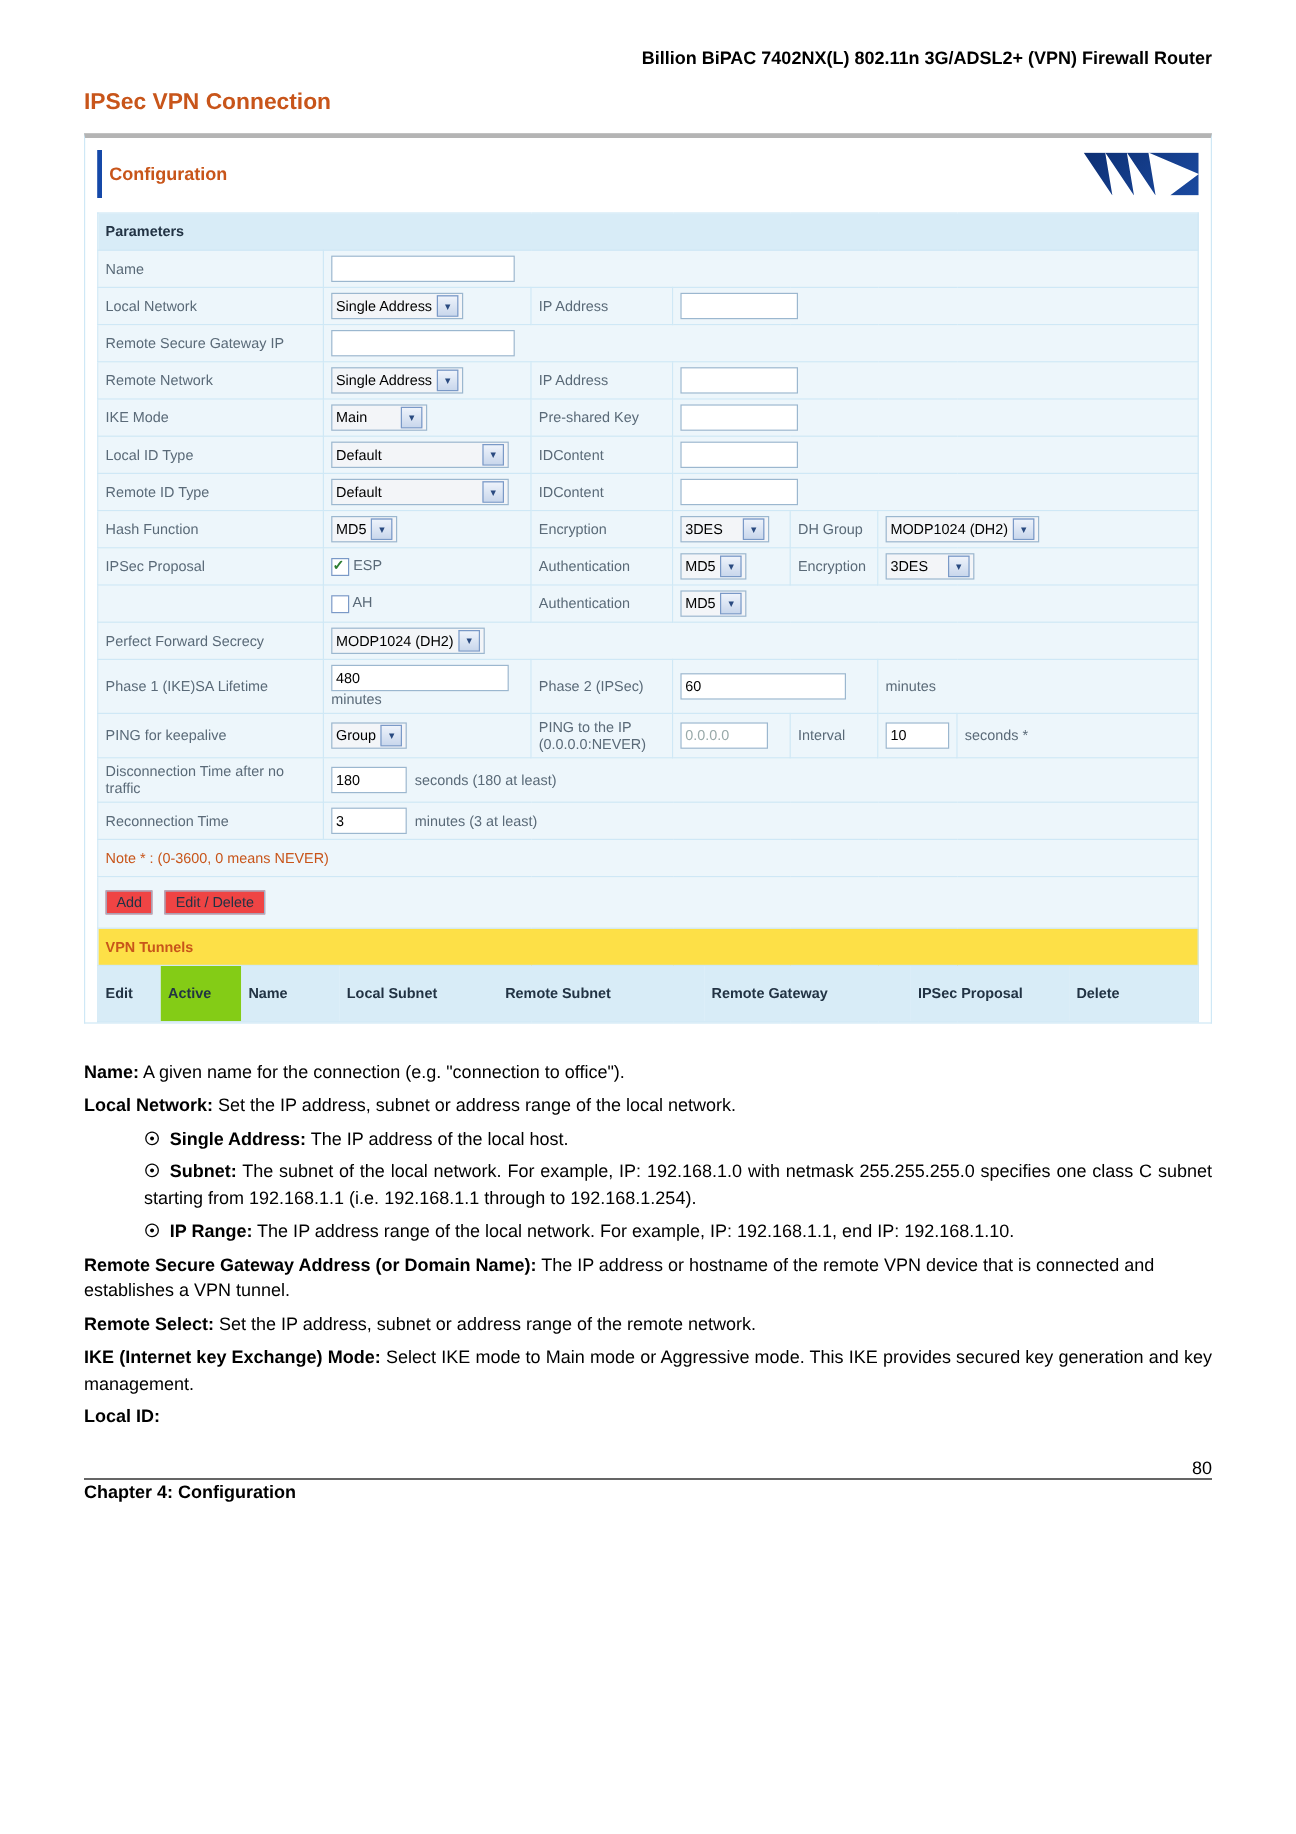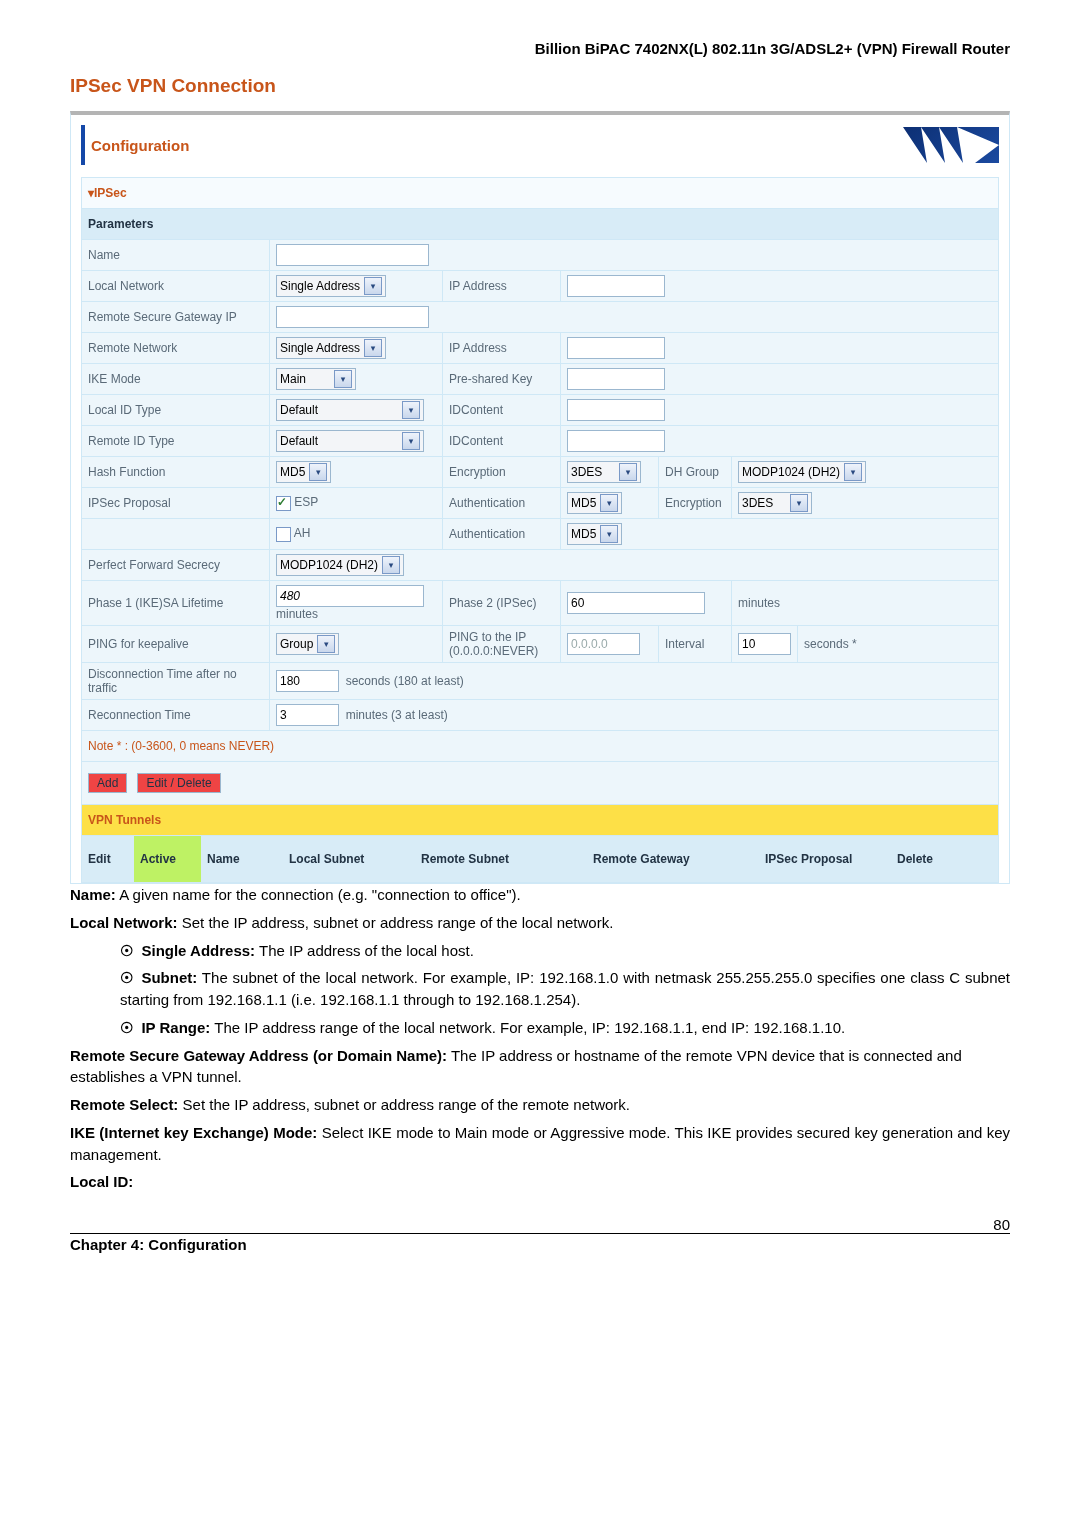--- a/index.html
+++ b/index.html
@@ -26,20 +26,21 @@
     font-size: 19px;
     margin-bottom: 14px;
   }
   
   .shot {
     border: 1px solid #cfe8f6;
     border-top: 4px solid #b4b4b4;
     padding: 10px 10px 0 10px;
     background: #fff;
     position: relative;
+    margin-bottom: 30px;
   }
   .conf-title-row {
     display: flex;
     justify-content: space-between;
     align-items: center;
     border-left: 4px solid #1548a8;
     padding-left: 6px;
     height: 40px;
   }
   .conf-title {
@@ -166,23 +167,20 @@
   <div class="section-title">IPSec VPN Connection</div>
 
   <div class="shot">
     <div class="conf-title-row">
       <span class="conf-title">Configuration</span>
       <span class="logo"></span>
     </div>
 
     <table class="cfg">
       <tbody>
-          <tr>
-            <td class="section-hdr" colspan="8">▾IPSec</td>
-          </tr>
       <tr>
             <td class="hdr" colspan="8">Parameters</td>
           </tr>
 
       <tr>
         <td style="width:175px">Name</td>
         <td colspan="7"><input class="input" style="width: 145px;"></td>
       </tr>
 
       <tr>
@@ -288,21 +286,21 @@
       <tr>
         <td>Perfect Forward Secrecy</td>
         <td colspan="7"><span class="select">
                 <span>MODP1024 (DH2)</span>
                 <span class="sel-btn">▾</span>
               </span></td>
       </tr>
 
       <tr>
         <td>Phase 1 (IKE)SA Lifetime</td>
-        <td><input class="input" style="width: 140px; font-style: italic;" value="480"><br><span>minutes</span></td>
+        <td><input class="input" style="width: 140px;" value="480"><br><span>minutes</span></td>
         <td>Phase 2 (IPSec)</td>
         <td colspan="2"><input class="input" style="width: 130px;" value="60"></td>
         <td colspan="3">minutes</td>
       </tr>
 
       <tr>
         <td>PING for keepalive</td>
         <td><span class="select">
                 <span>Group</span>
                 <span class="sel-btn">▾</span>
@@ -338,21 +336,21 @@
 
       <tr>
             <td class="hdr" colspan="8" style="color:#c8551a;background:#fde047">VPN Tunnels</td>
           </tr>
       <tr class="hdr">
         <td colspan="8" style="padding:0">
           <table style="width:100%;border-collapse:collapse">
                 <tbody>
                   <tr>
             <td style="width:40px;border:none;background:#d8ecf7;padding:4px 6px">Edit</td>
-            <td style="width:55px;border:none;background:#bef264;padding:12px 6px">Active</td>
+            <td style="width:55px;border:none;background:#84cc16;padding:12px 6px">Active</td>
             <td style="width:70px;border:none;background:#d8ecf7;padding:4px 6px">Name</td>
             <td style="width:120px;border:none;background:#d8ecf7;padding:4px 6px">Local Subnet</td>
             <td style="width:160px;border:none;background:#d8ecf7;padding:4px 6px">Remote Subnet</td>
             <td style="width:160px;border:none;background:#d8ecf7;padding:4px 6px">Remote Gateway</td>
             <td style="width:120px;border:none;background:#d8ecf7;padding:4px 6px">IPSec Proposal</td>
             <td style="border:none;background:#d8ecf7;padding:4px 6px">Delete</td>
           </tr>
                 </tbody>
               </table>
         </td>

